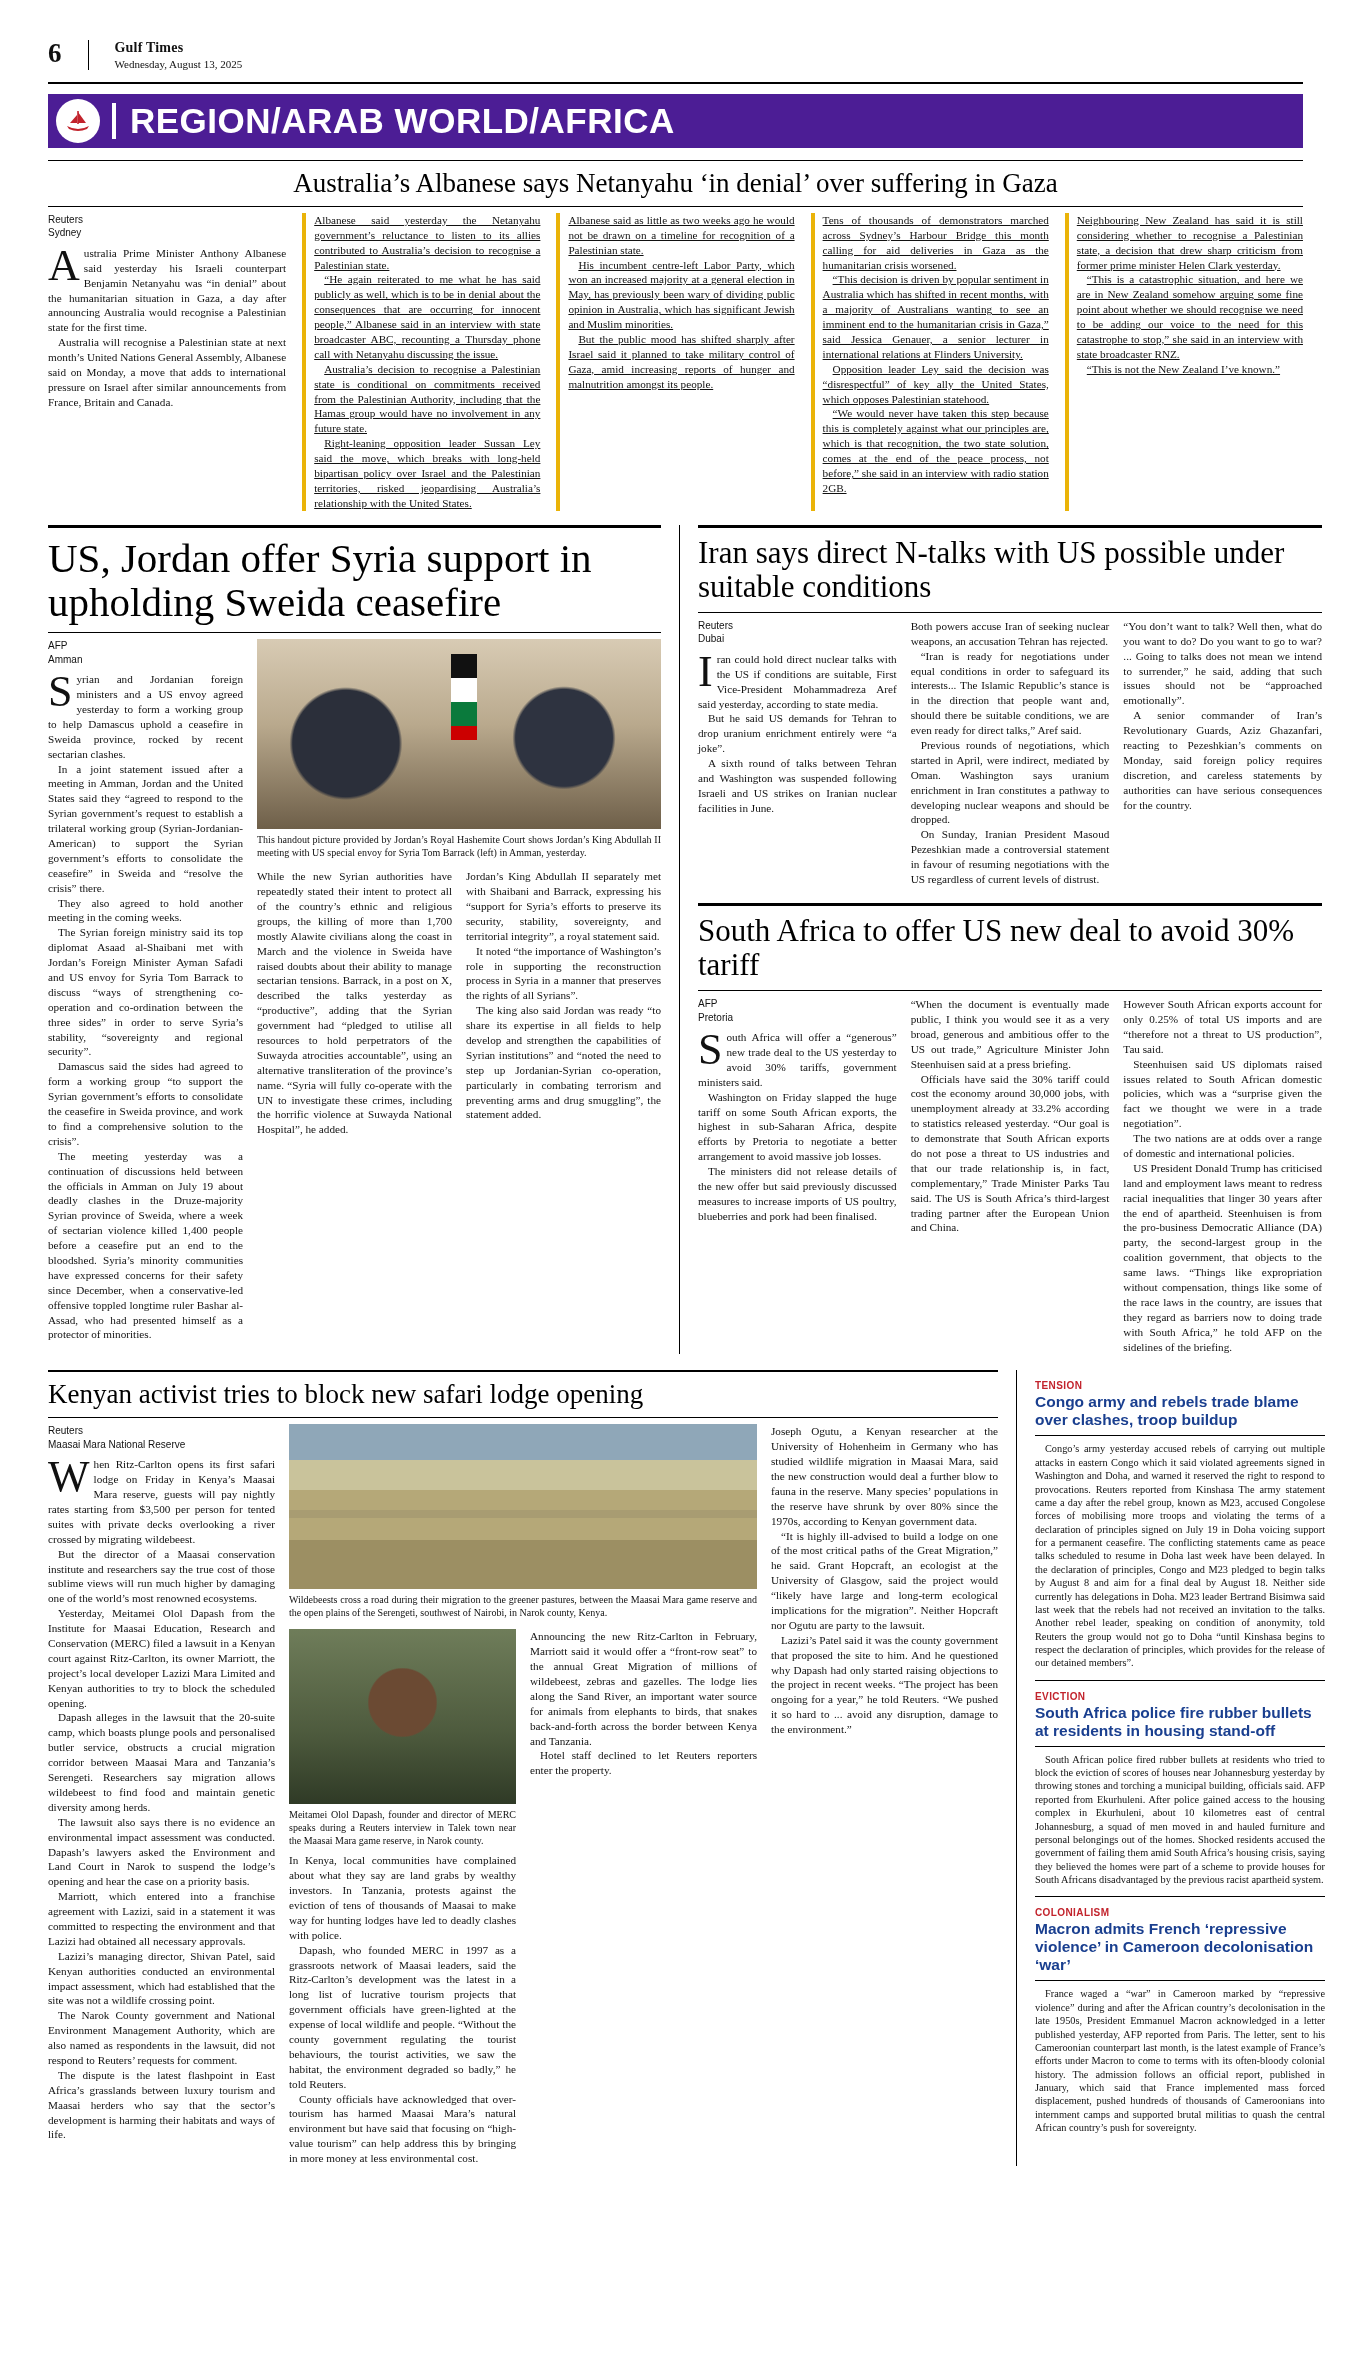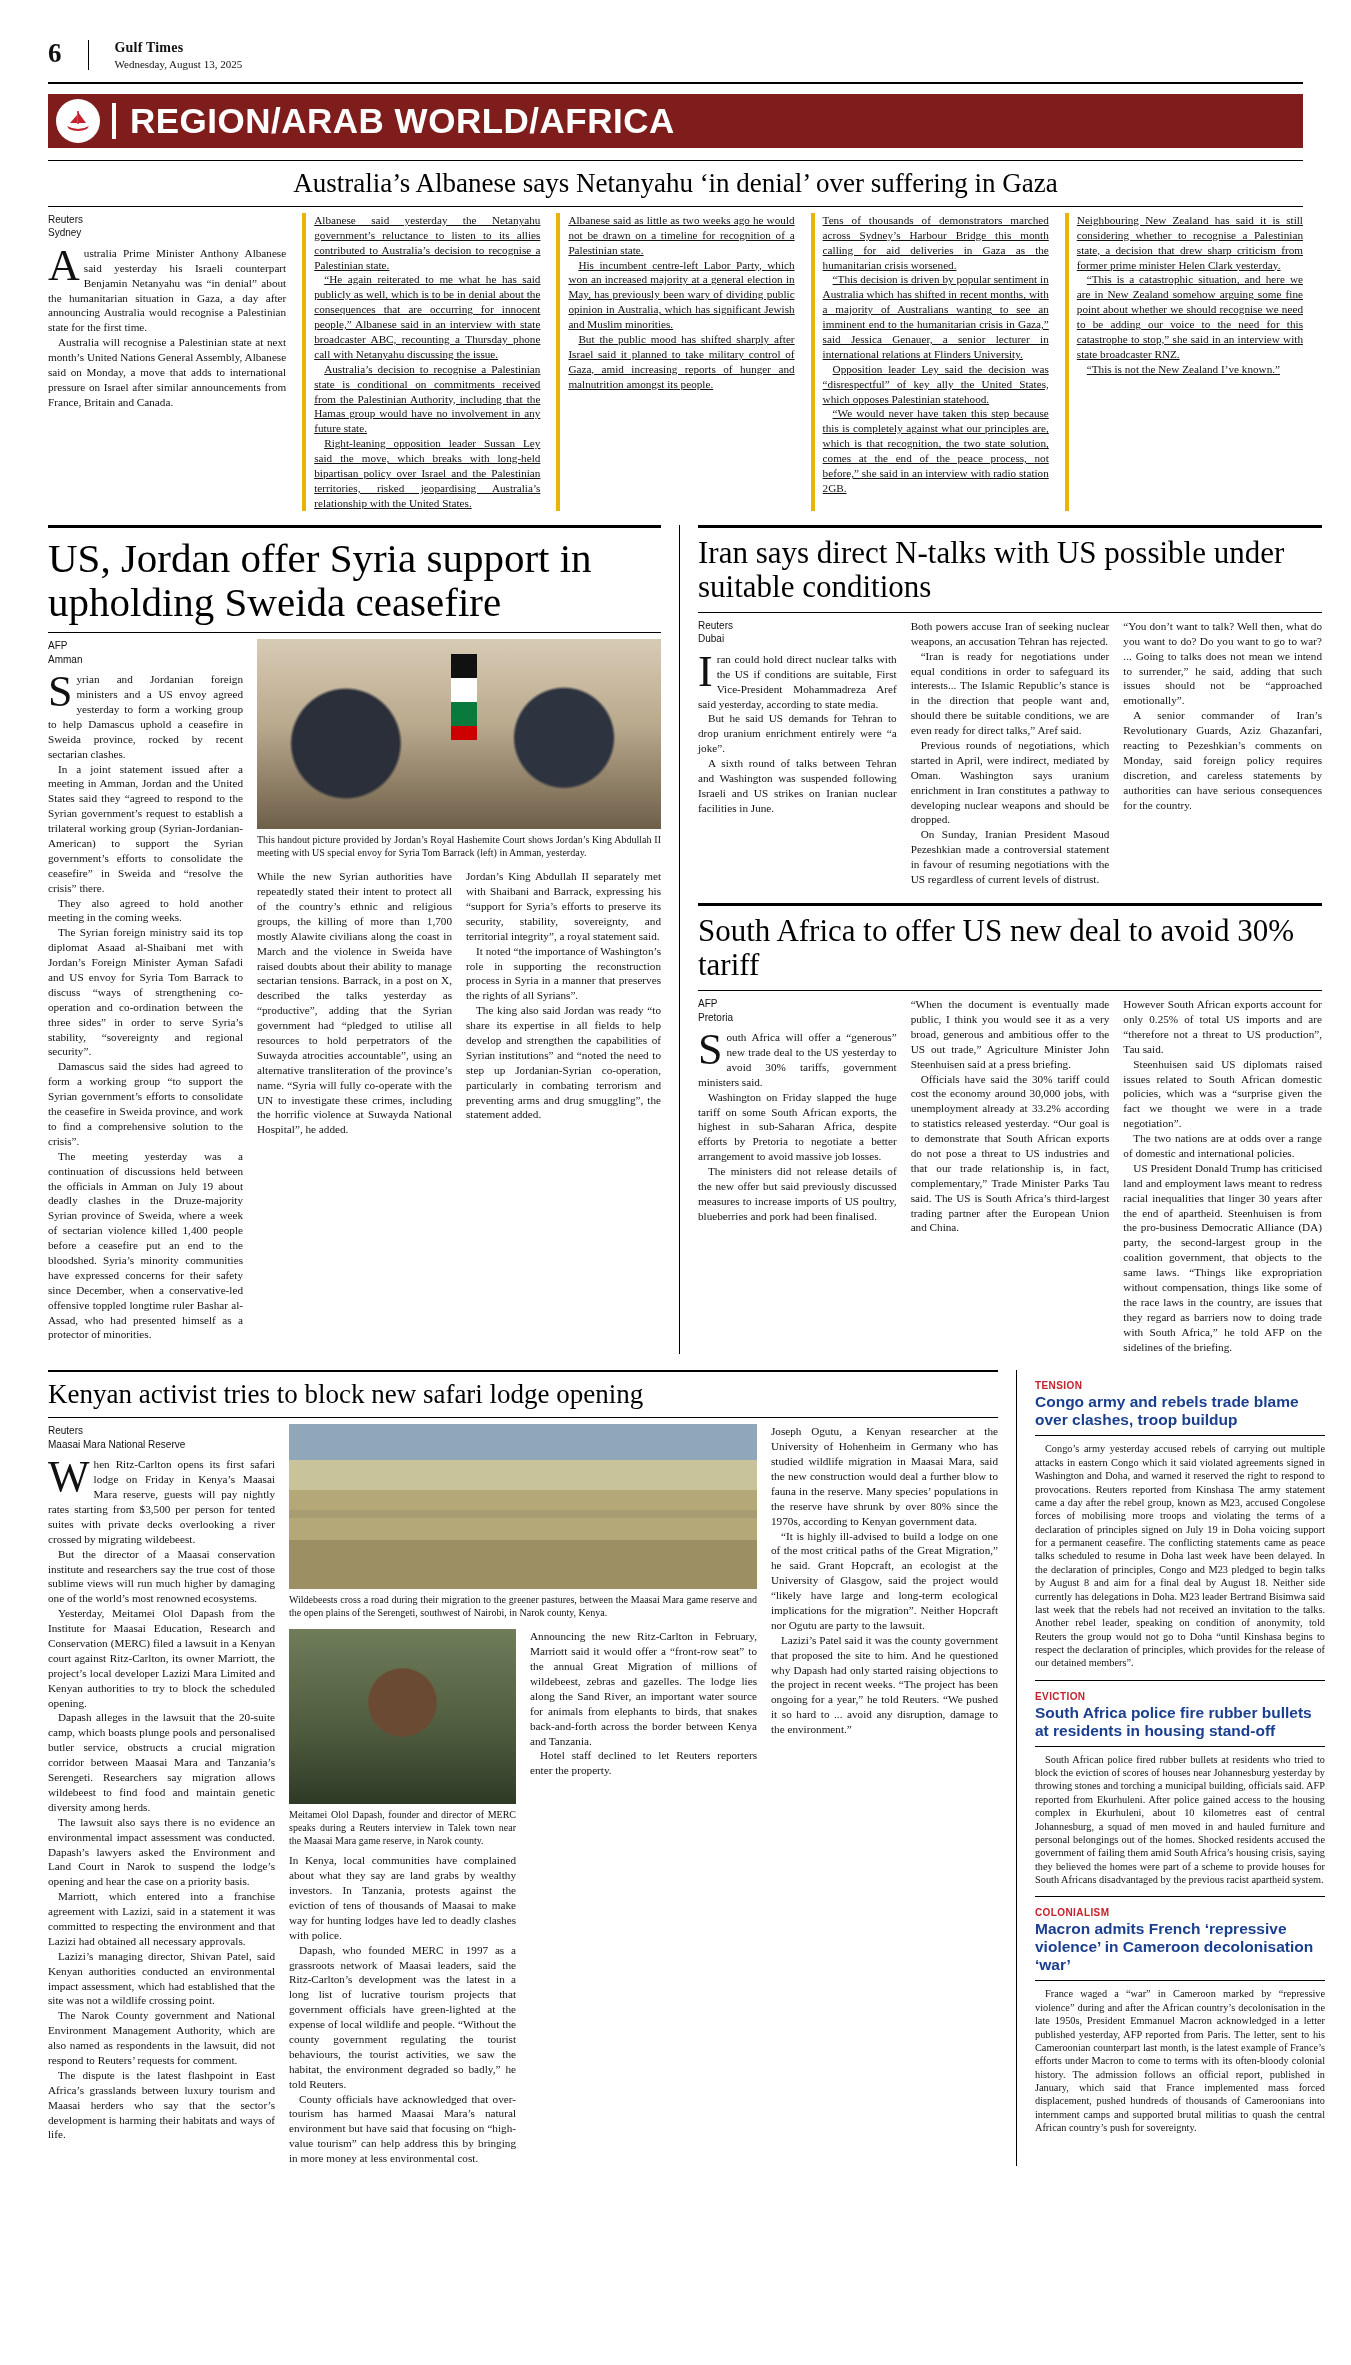--- a/index.html
+++ b/index.html
@@ -35,21 +35,21 @@
   }
   .mast-text { padding-left: 12px; }
   .mast-title { font-size: 14px; font-weight: bold; letter-spacing: .2px; }
   .mast-date { font-size: 11px; margin-top: 2px; }
   .rule-black { border-top: 2px solid #000; margin-top: 6px; }
 
   
   .banner {
     margin-top: 10px;
     height: 54px;
-    background: #7f1d1d;
+    background: #4c1d95;
     display: flex;
     align-items: center;
     position: relative;
   }
   .banner-logo {
     width: 56px; height: 44px; margin-left: 8px;
     background: #fff; border-radius: 50%;
     width: 44px;
     display:flex; align-items:center; justify-content:center;
     color:#c2232c;

